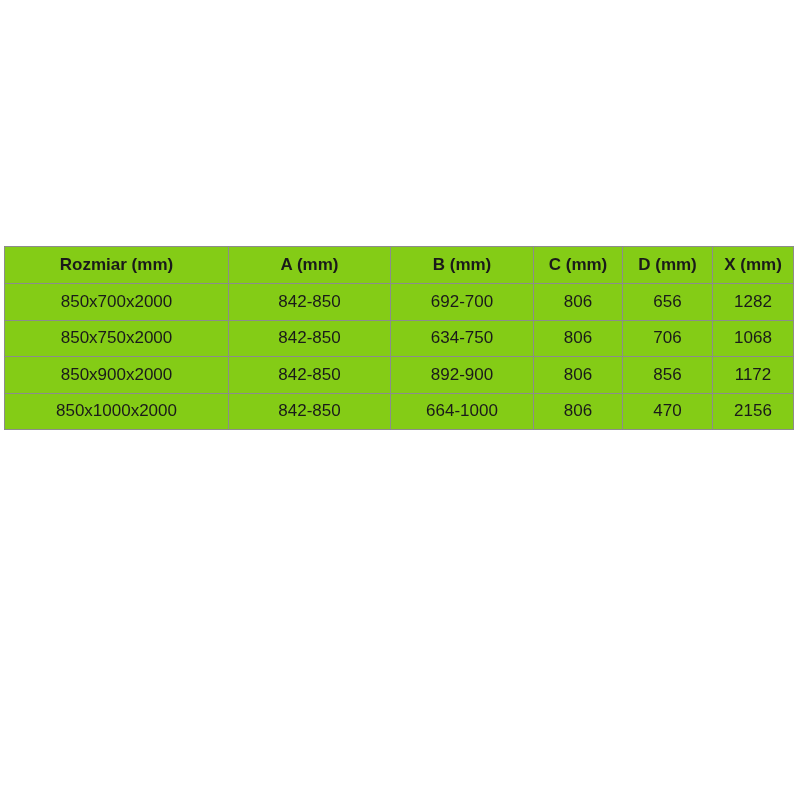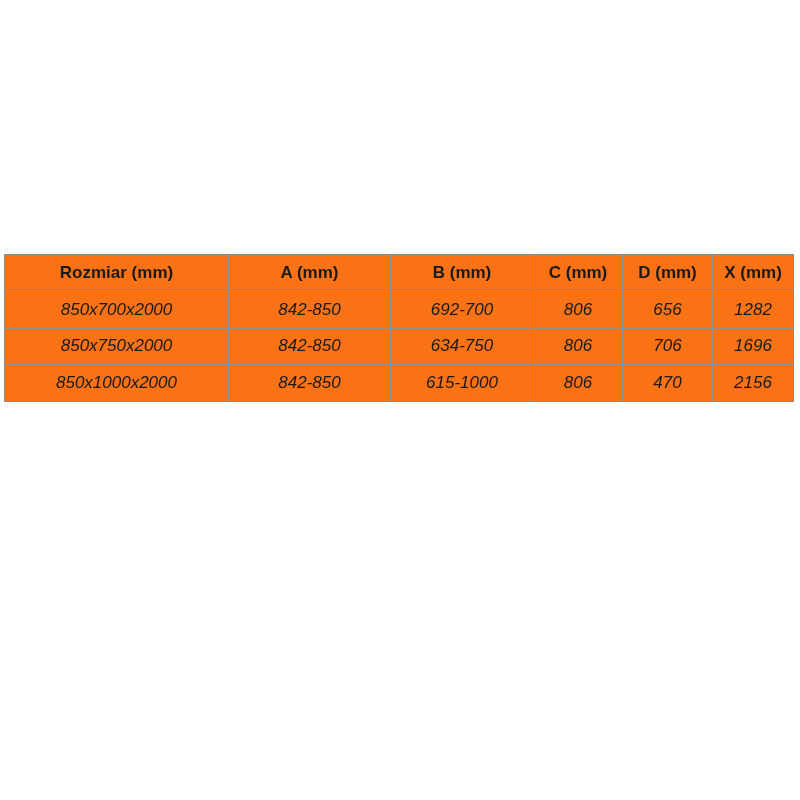--- a/index.html
+++ b/index.html
@@ -13,45 +13,44 @@
   .page {
     position: relative;
     width: 800px;
     height: 800px;
     background: #ffffff;
     overflow: hidden;
   }
   table.size-table {
     position: absolute;
     left: 4px;
-    top: 254px;
+    top: 246px;
     width: 789px;
     border-collapse: collapse;
     table-layout: fixed;
-    background: #f97316;
+    background: #84cc16;
   }
   table.size-table th,
   table.size-table td {
     border: 1px solid #8c8c8c;
     text-align: center;
     vertical-align: middle;
     color: #1a1a1a;
     font-size: 17px;
     padding: 0;
     overflow: hidden;
     white-space: nowrap;
   }
   table.size-table th {
     font-weight: bold;
     height: 36px;
   }
   table.size-table td {
     font-weight: normal;
     height: 35.5px;
-    font-style: italic;
   }
 </style>
 </head>
 <body>
 
 <div class="page">
   <table class="size-table">
     <colgroup>
       <col style="width:224px">
       <col style="width:162px">
@@ -78,25 +77,33 @@
           <td>806</td>
           <td>656</td>
           <td>1282</td>
         </tr>
         <tr>
           <td>850x750x2000</td>
           <td>842-850</td>
           <td>634-750</td>
           <td>806</td>
           <td>706</td>
-          <td>1696</td>
+          <td>1068</td>
+        </tr>
+        <tr>
+          <td>850x900x2000</td>
+          <td>842-850</td>
+          <td>892-900</td>
+          <td>806</td>
+          <td>856</td>
+          <td>1172</td>
         </tr>
         <tr>
           <td>850x1000x2000</td>
           <td>842-850</td>
-          <td>615-1000</td>
+          <td>664-1000</td>
           <td>806</td>
           <td>470</td>
           <td>2156</td>
         </tr>
       </tbody>
   </table>
 </div>
 
 </body></html>

